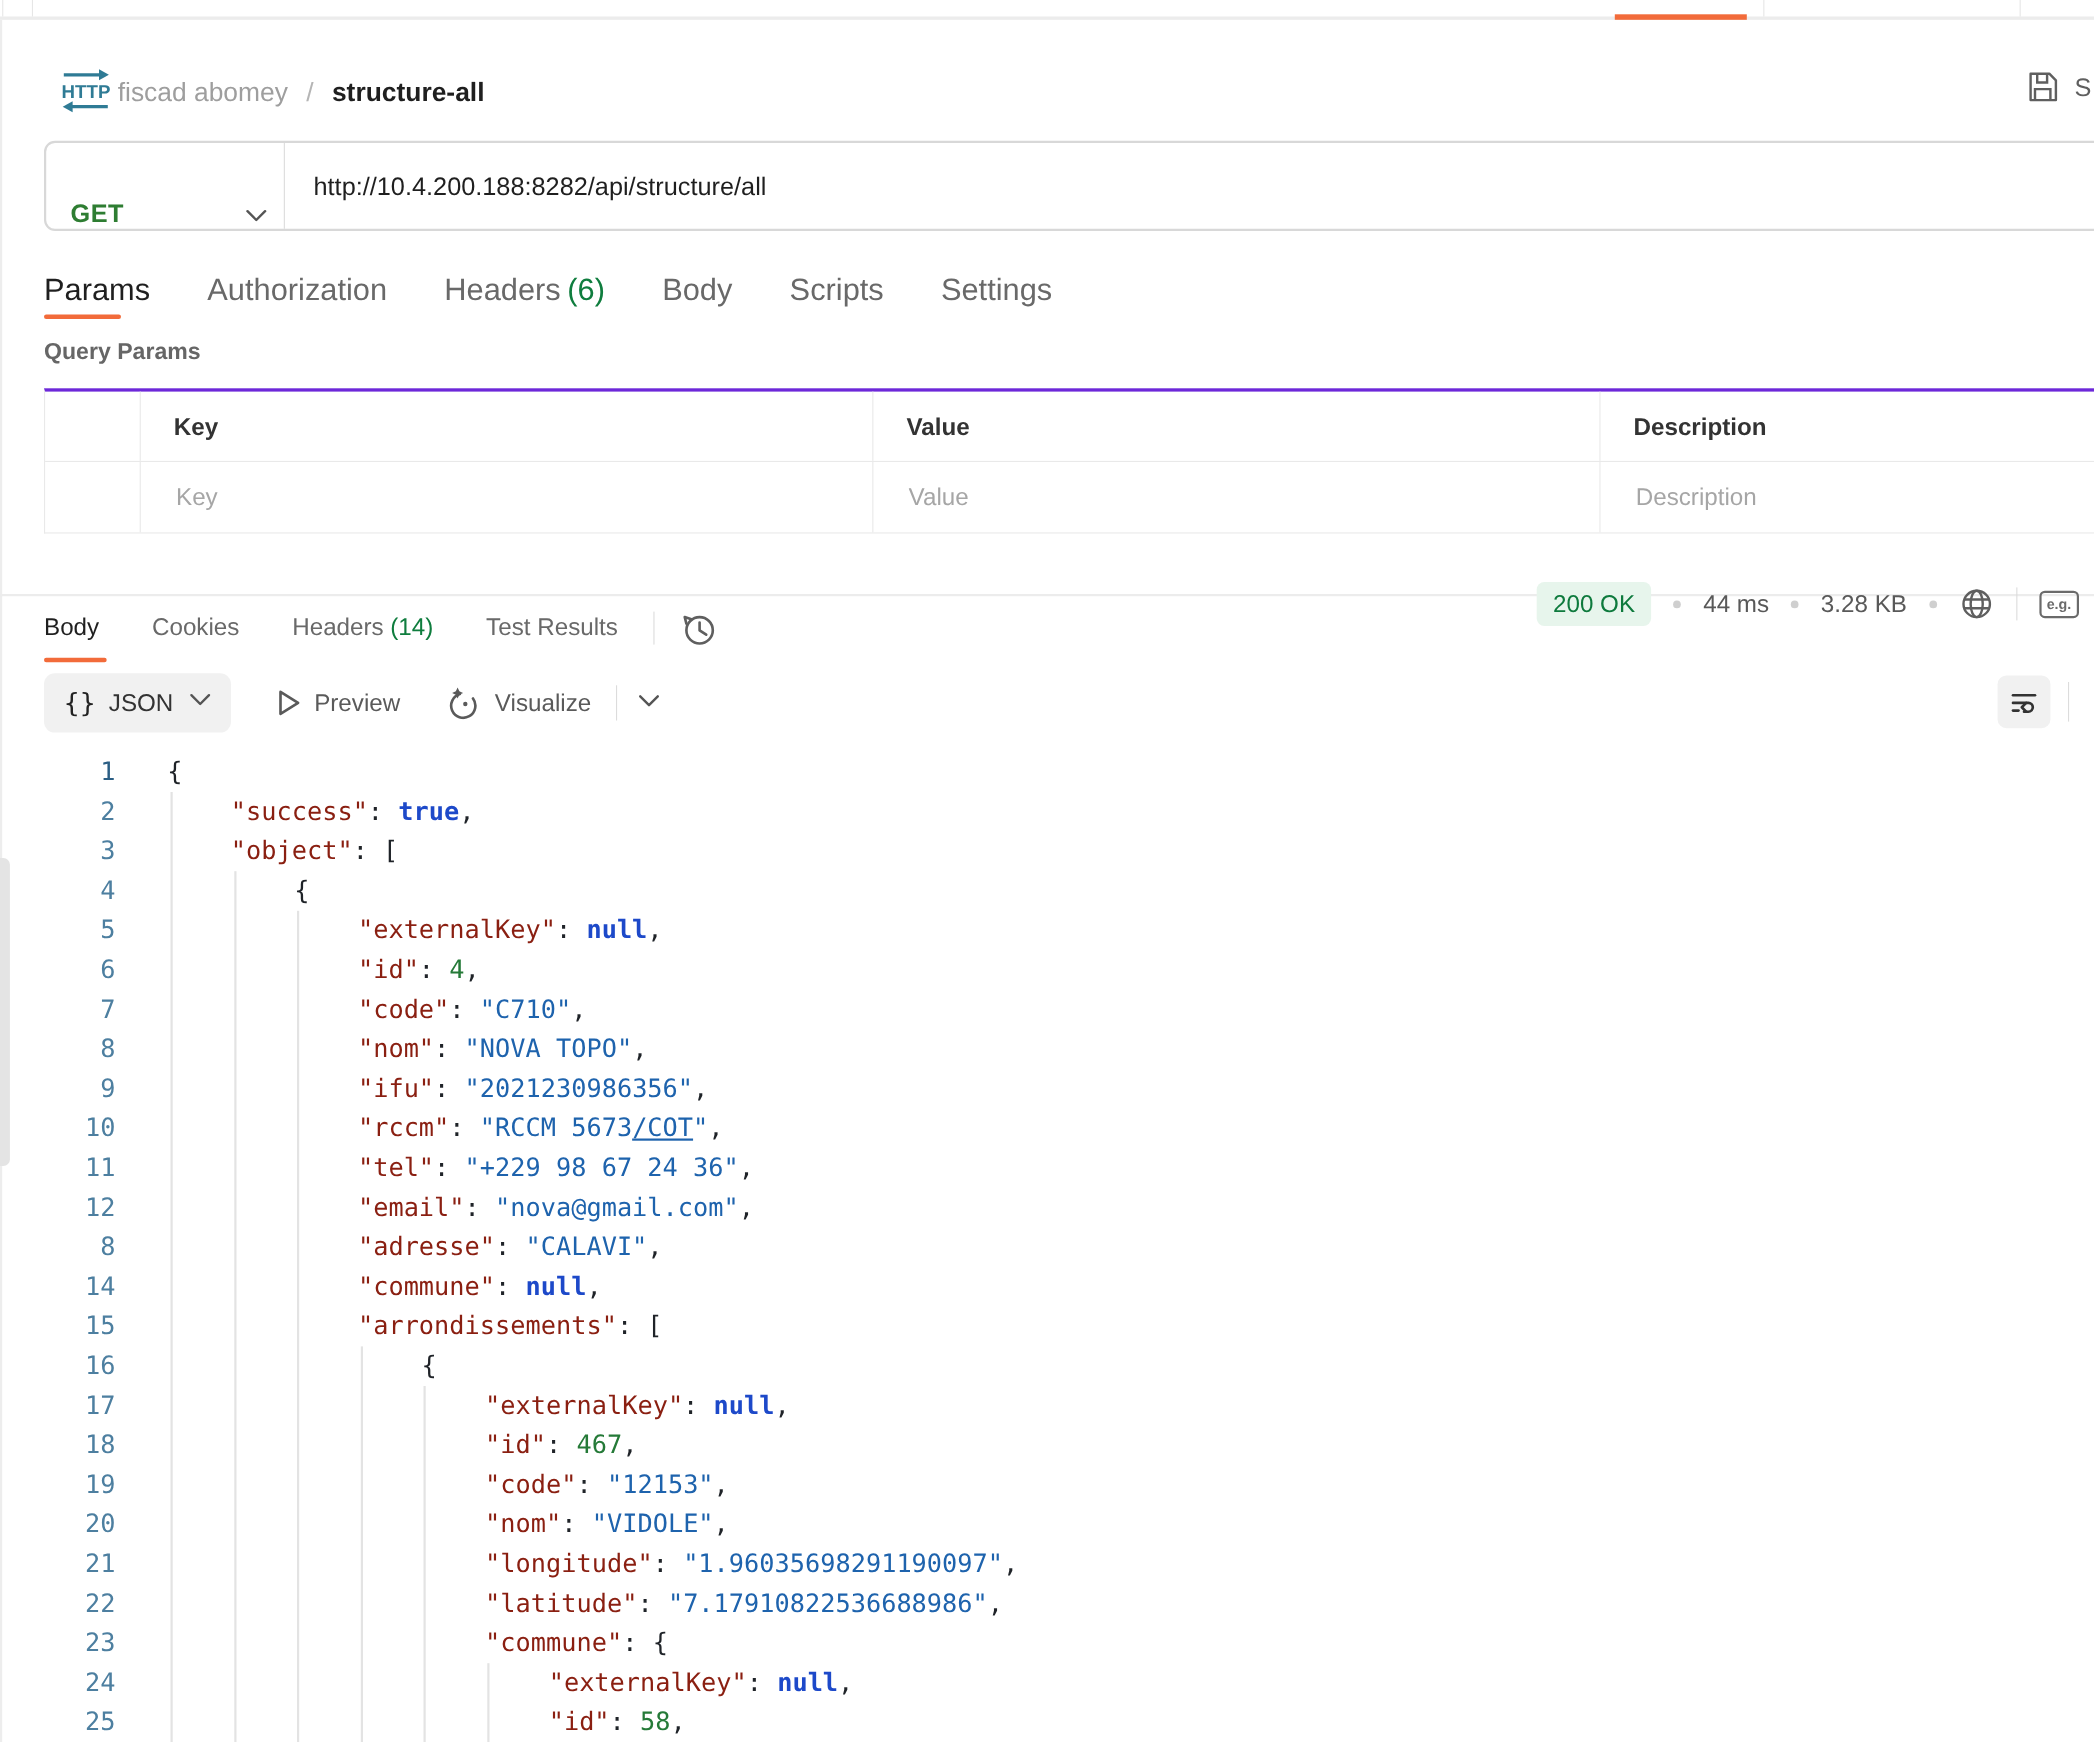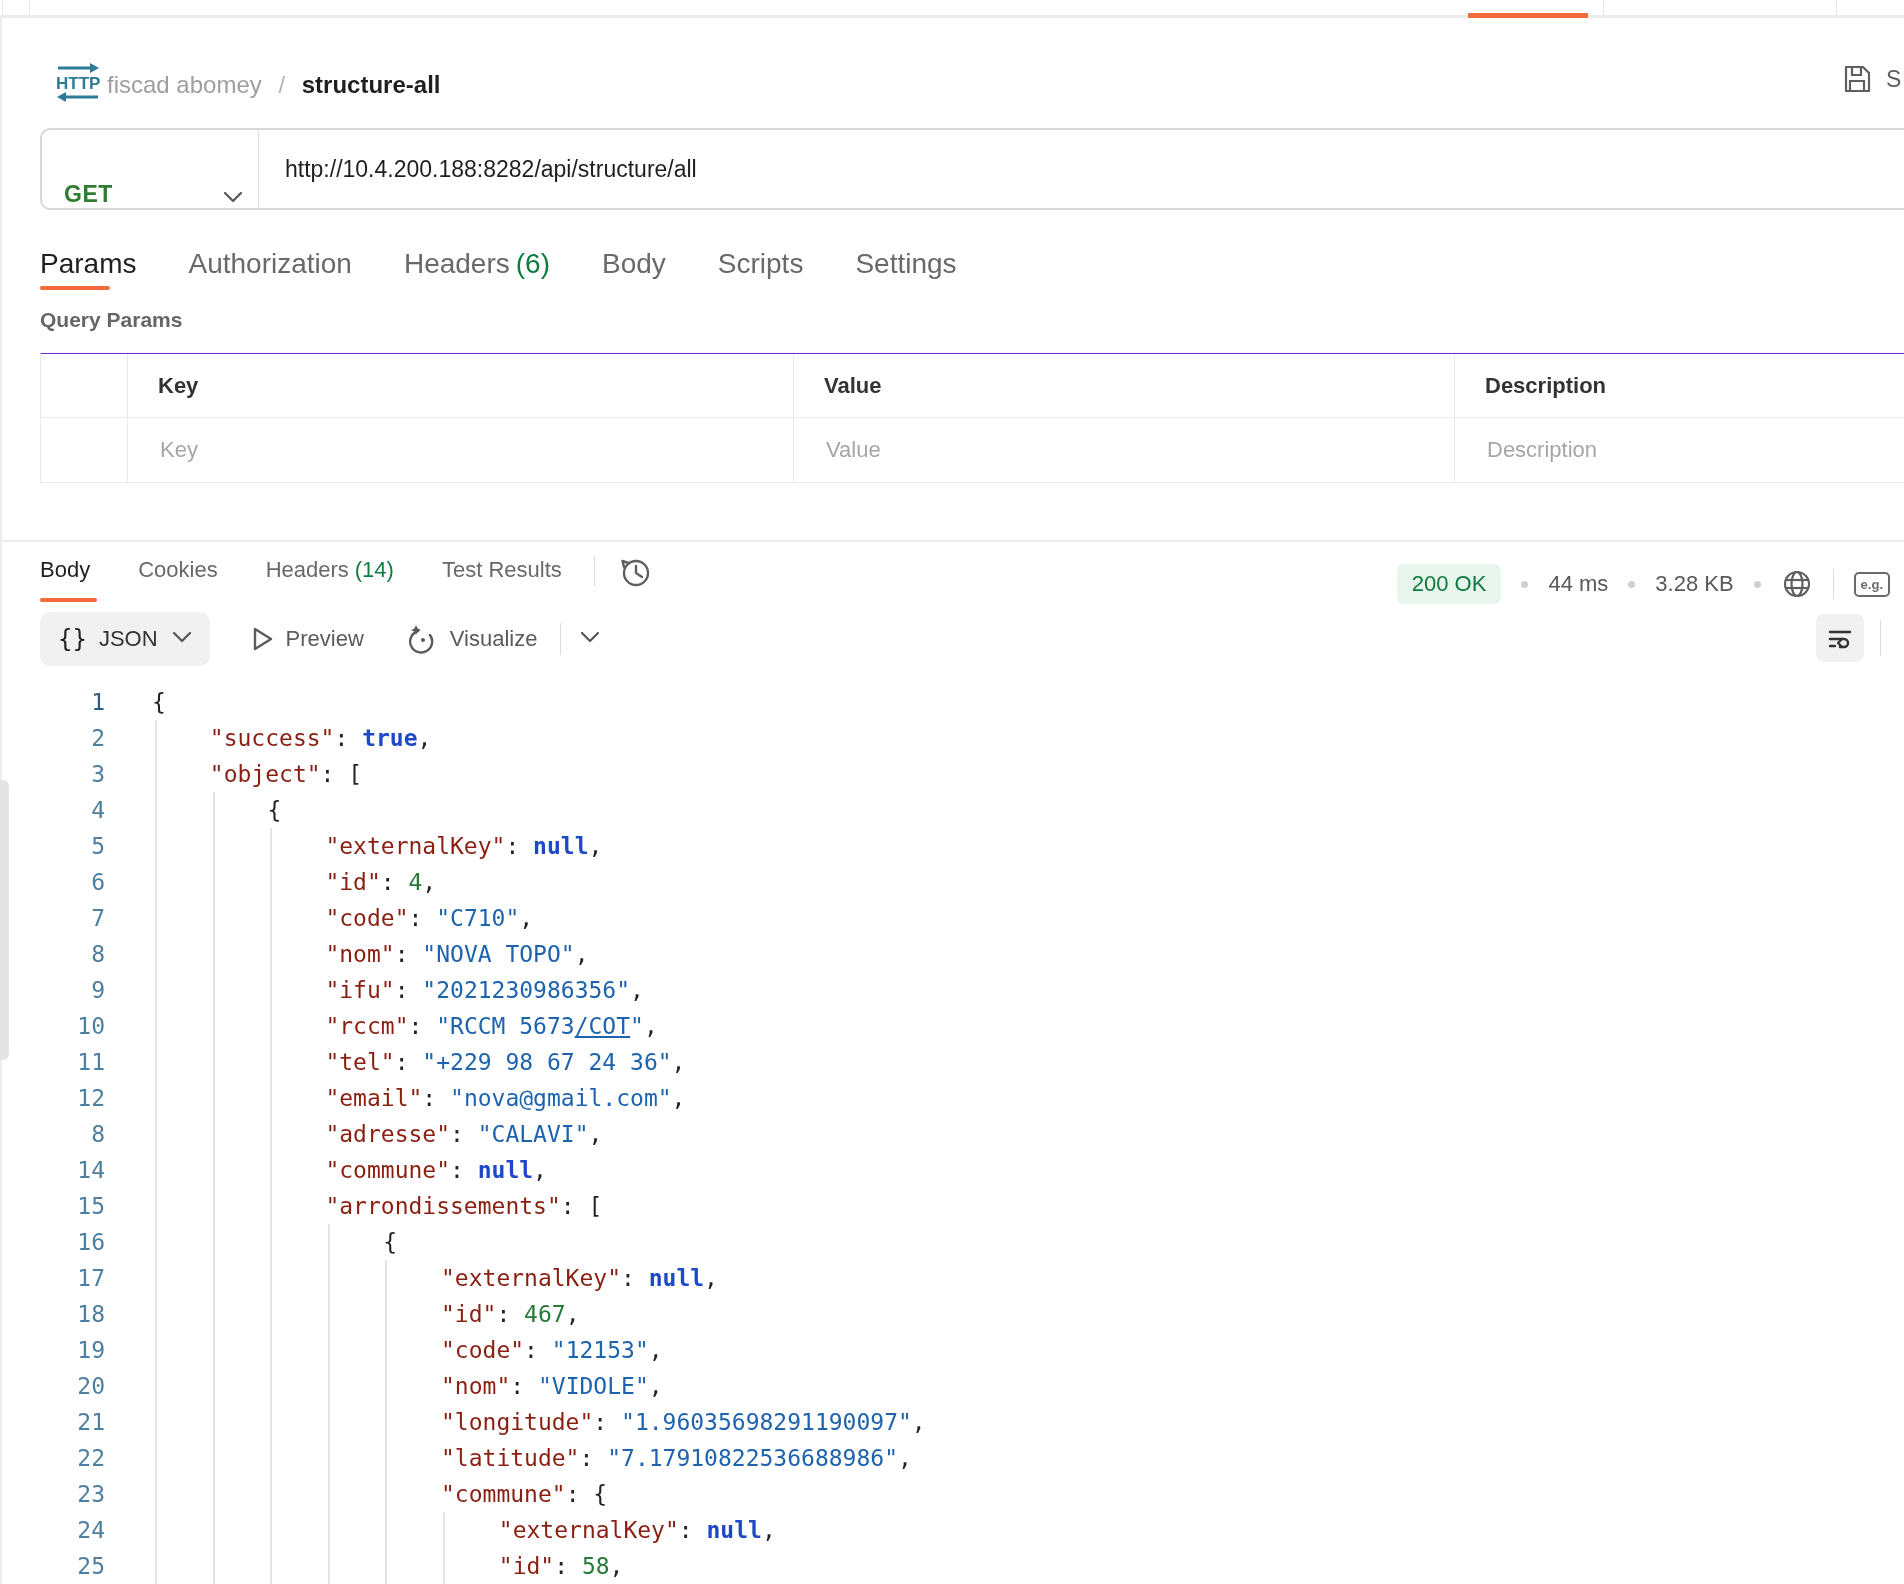--- a/index.html
+++ b/index.html
@@ -36,40 +36,40 @@
 
   
   .req-tabs{position:absolute;left:40px;top:246px;display:flex;column-gap:52px;font-size:28px;color:#696969;align-items:center;height:36px;}
   .tab{position:relative;cursor:pointer;white-space:nowrap;}
   .tab .count{color:var(--count);margin-left:6px;}
   .tab.active{color:#1f1f1f;}
   .req-underline{position:absolute;left:40px;top:286px;width:70px;height:4px;background:var(--accent);border-radius:2px;}
   .qp-title{position:absolute;left:40px;top:308px;font-size:21px;font-weight:700;color:#666;}
 
   
-  .qp-table{position:absolute;left:40px;top:353px;right:0;border-top:1px solid #6d28d9;border-left:1px solid #e9e9e9;border-bottom:1px solid #e9e9e9;}
+  .qp-table{position:absolute;left:40px;top:353px;right:0;border-top:3px solid #6d28d9;border-left:1px solid #e9e9e9;border-bottom:1px solid #e9e9e9;}
   .qp-row{display:flex;height:64px;box-sizing:border-box;}
   .qp-row.header{border-bottom:1px solid #e9e9e9;}
   .qp-cell{box-sizing:border-box;border-right:1px solid #e9e9e9;display:flex;align-items:center;padding-left:30px;font-size:22px;}
   .qp-cell.cb{width:87px;flex:0 0 auto;padding-left:0;}
   .qp-cell.key{width:666px;flex:0 0 auto;}
   .qp-cell.val{width:661px;flex:0 0 auto;}
   .qp-cell.desc{flex:1 1 auto;border-right:none;}
   .qp-row.header .qp-cell{font-weight:700;color:#333;}
   .qp-input{border:none;outline:none;font-size:22px;font-family:"Liberation Sans",sans-serif;color:#1f1f1f;width:90%;background:transparent;}
   .qp-input::placeholder{color:#a6a6a6;}
 
   
   .resp-divider{position:absolute;left:0;top:540px;width:1904px;height:2px;background:#ececec;}
   .resp-tabs{position:absolute;left:40px;top:549px;display:flex;column-gap:48px;font-size:22px;color:#696969;align-items:center;height:42px;}
   .resp-underline{position:absolute;left:40px;top:598px;width:57px;height:4px;background:var(--accent);border-radius:2px;}
   .resp-tabs-divider{position:absolute;left:594px;top:556px;width:1px;height:30px;background:#dcdcdc;}
   .history-btn{position:absolute;left:616px;top:553px;width:38px;height:38px;color:#5f5f5f;cursor:pointer;}
 
-  .status-area{position:absolute;right:14px;top:563px;height:42px;display:flex;align-items:center;column-gap:20px;justify-content:center;}
+  .status-area{position:absolute;right:14px;top:528px;height:42px;display:flex;align-items:center;column-gap:20px;justify-content:center;}
   .status-pill{background:var(--status_bg);color:var(--status_text);font-size:22px;padding:7px 15px;border-radius:7px;white-space:nowrap;}
   .meta-dot{width:7px;height:7px;border-radius:50%;background:#cfcfcf;}
   .meta-text{font-size:22px;color:#595959;white-space:nowrap;}
   .globe-btn{color:#5f5f5f;display:flex;align-items:center;cursor:pointer;}
   .status-divider{width:1px;height:30px;background:#dcdcdc;}
   .eg-badge{border:2px solid #6a6a6a;border-radius:5px;color:#6a6a6a;font-size:13px;font-weight:700;padding:3px 5px;cursor:pointer;}
 
   
   .resp-toolbar{position:absolute;left:40px;top:612px;height:54px;display:flex;align-items:center;}
   .json-pill{display:flex;align-items:center;background:#f1f1f1;border-radius:10px;height:54px;padding:0 18px;cursor:pointer;}

